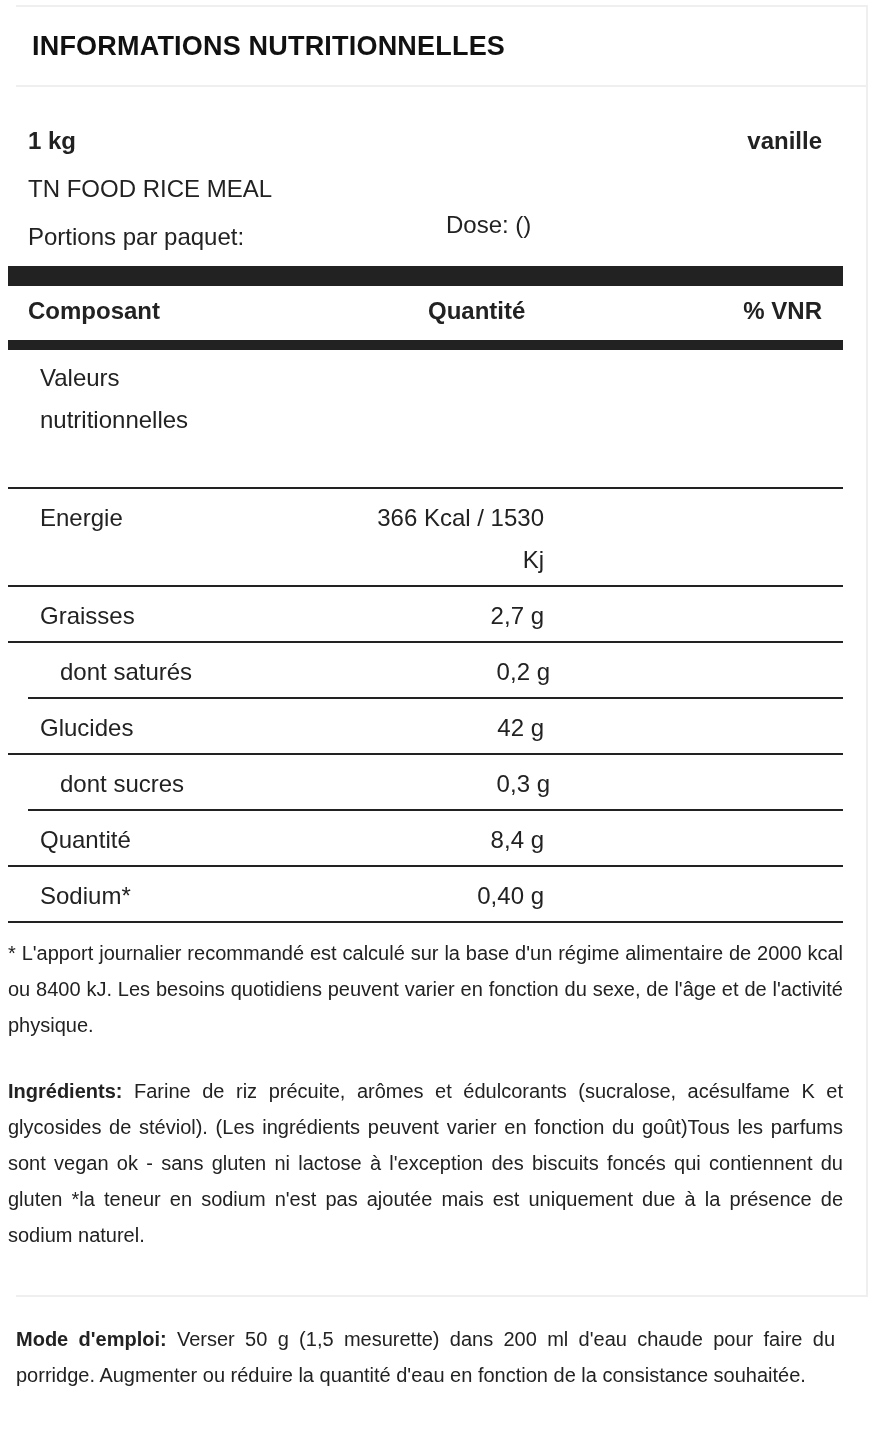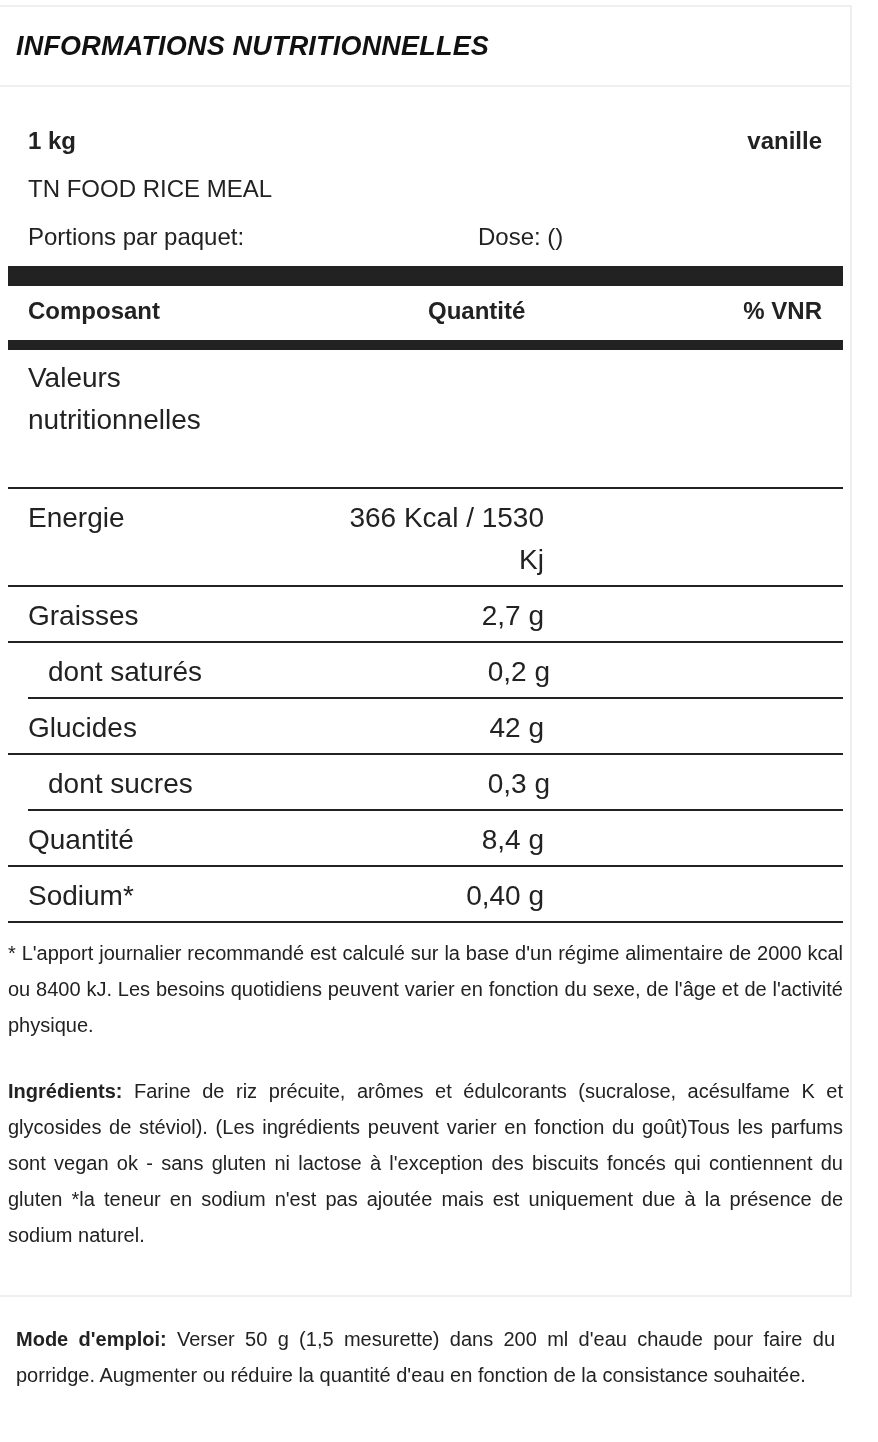--- a/index.html
+++ b/index.html
@@ -1,45 +1,45 @@
 <!DOCTYPE html>
 <html><head>
 <meta charset="utf-8">
 <style>
   html, body { margin: 0; padding: 0; background: #ffffff; }
   body { width: 878px; height: 1442px; position: relative; overflow: hidden;
          font-family: "Liberation Sans", "DejaVu Sans", sans-serif; color: #222222; }
-  .card { position: absolute; left: 0; top: 5px; width: 852px; height: 1292px;
-          border: 2px solid #efefef; border-left: none; box-sizing: border-box; font-style: italic; }
+  .card { position: absolute; left: 16px; top: 5px; width: 852px; height: 1292px;
+          border: 2px solid #efefef; border-left: none; box-sizing: border-box; }
   .card-header { height: 80px; border-bottom: 2px solid #efefef; box-sizing: border-box;
                  display: flex; align-items: center; padding-left: 16px; }
   .card-title { font-weight: bold; font-size: 27px; color: #111111; letter-spacing: 0.2px; }
   .row-top { position: absolute; left: 28px; font-size: 24px; }
   .bold { font-weight: bold; }
   .thickbar { position: absolute; left: 8px; width: 835px; background: #222222; }
   .thinline { position: absolute; height: 2px; background: #222222; }
-  .cell { position: absolute; font-size: 28px; line-height: 42px; }
+  .cell { position: absolute; font-size: 24px; line-height: 42px; margin-left: 12px; }
   .qty { text-align: right; }
   .para { position: absolute; font-size: 20px; line-height: 36px; text-align: justify; color: #222222; }
   .para b { font-weight: bold; }
 </style>
 </head>
 <body>
 
 <div class="card">
   <div class="card-header">
     <span class="card-title">INFORMATIONS NUTRITIONNELLES</span>
   </div>
 </div>
 
 <div class="row-top bold" style="top:127px;">1 kg</div>
 <div class="row-top bold" style="top:127px; left:auto; right:56px;">vanille</div>
 <div class="row-top" style="top:175px;">TN FOOD RICE MEAL</div>
 <div class="row-top" style="top:223px;">Portions par paquet:</div>
-<div class="row-top" style="top:223px; left:446px;margin-left:32px;">Dose: ()</div>
+<div class="row-top" style="top:211px; left:446px;">Dose: ()</div>
 
 <div class="thickbar" style="top:266px; height:20px;"></div>
 
 <div class="row-top bold" style="top:297px;">Composant</div>
 <div class="row-top bold" style="top:297px; left:428px;">Quantité</div>
 <div class="row-top bold" style="top:297px; left:auto; right:56px;">% VNR</div>
 
 <div class="thickbar" style="top:340px; height:10px;"></div>
 
 <div class="cell" style="left:28px; top:357px;">

